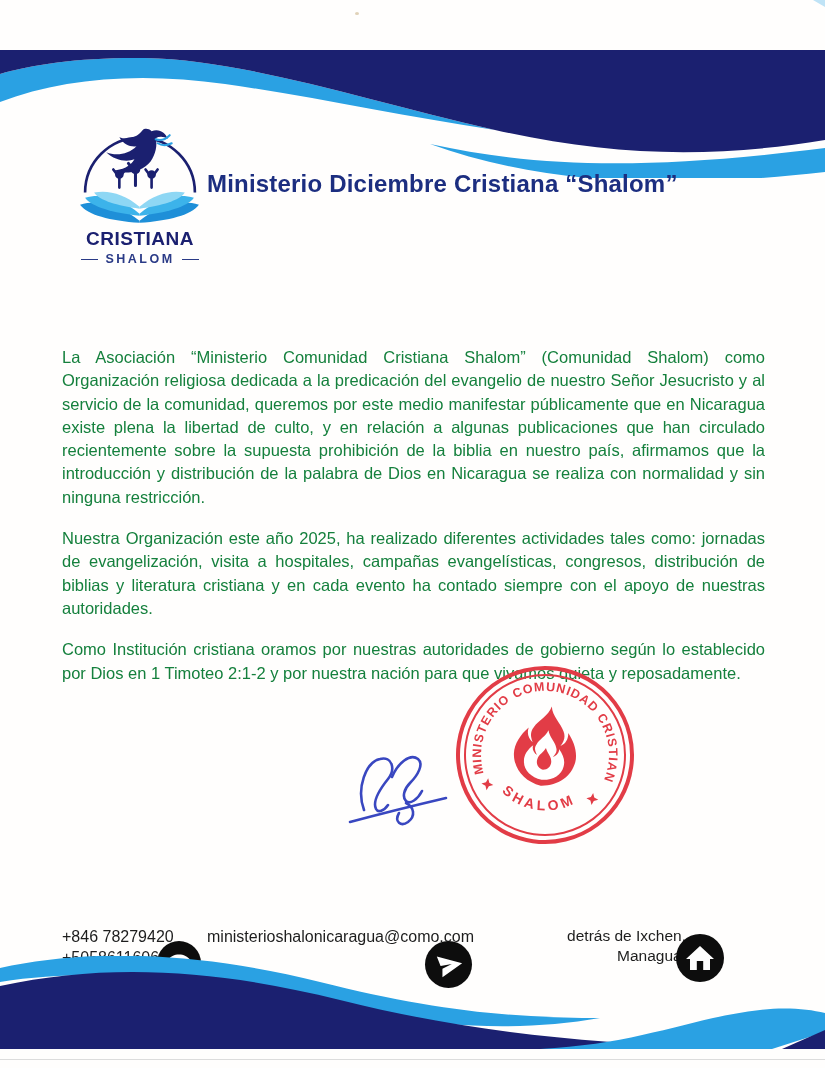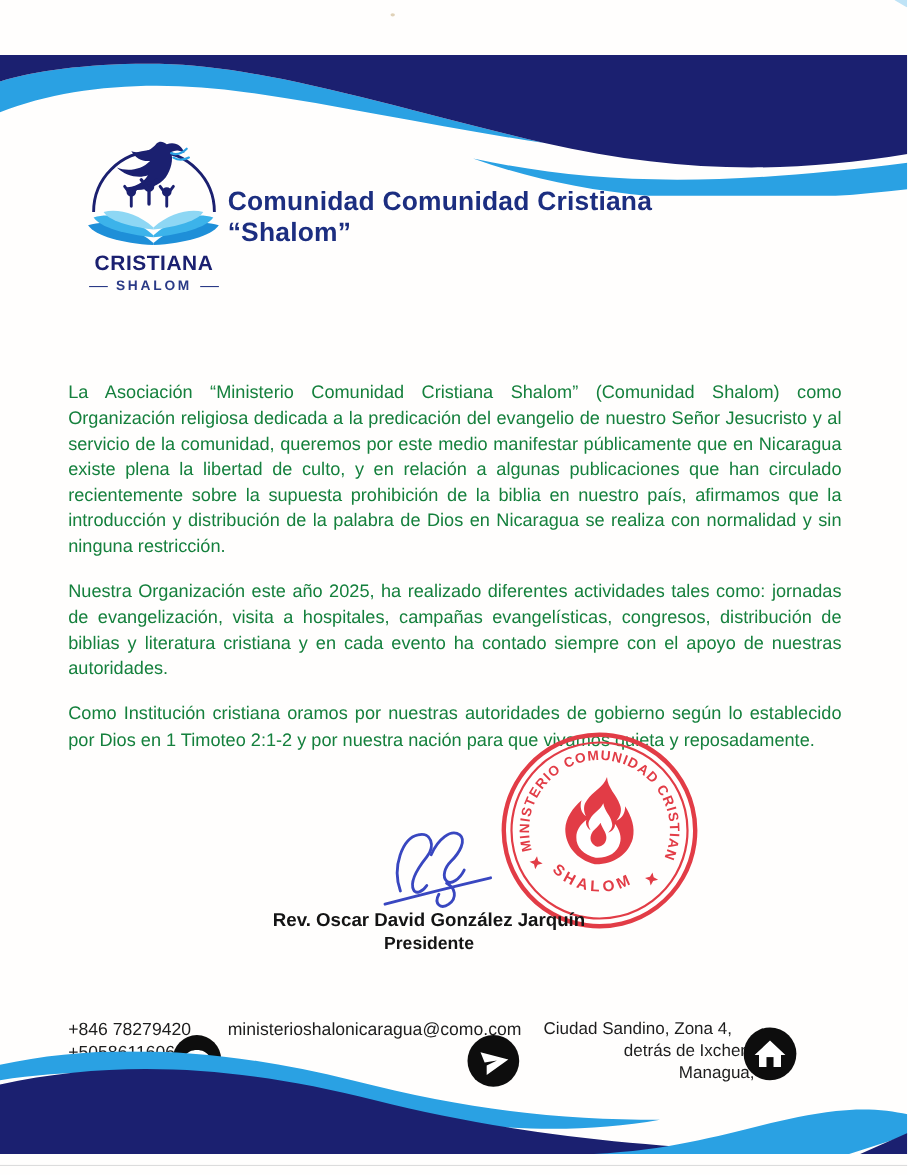--- a/index.html
+++ b/index.html
@@ -94,21 +94,21 @@
       </g>
     </svg>
     <div class="logo-line1">CRISTIANA</div>
     <div class="logo-line2-row">
       <span class="logo-dash"></span>
       <span class="logo-line2">SHALOM</span>
       <span class="logo-dash"></span>
     </div>
   </div>
 
-  <div class="org-title">Comunidad Comunidad Cristiana “Shalom”</div>
+  <div class="org-title">Ministerio Diciembre Cristiana “Shalom”</div>
 
 
   <div class="doc-body">
     <p>La Asociación “Ministerio Comunidad Cristiana Shalom” (Comunidad Shalom) como Organización religiosa dedicada a la predicación del evangelio de nuestro Señor Jesucristo y al servicio de la comunidad, queremos por este medio manifestar públicamente que en Nicaragua existe plena la libertad de culto, y en relación a algunas publicaciones que han circulado recientemente sobre la supuesta prohibición de la biblia en nuestro país, afirmamos que la introducción y distribución de la palabra de Dios en Nicaragua se realiza con normalidad y sin ninguna restricción.</p>
     <p>Nuestra Organización este año 2025, ha realizado diferentes actividades tales como: jornadas de evangelización, visita a hospitales, campañas evangelísticas, congresos, distribución de biblias y literatura cristiana y en cada evento ha contado siempre con el apoyo de nuestras autoridades.</p>
     <p>Como Institución cristiana oramos por nuestras autoridades de gobierno según lo establecido por Dios en 1 Timoteo 2:1-2 y por nuestra nación para que vivamos quieta y reposadamente.</p>
   </div>
 
   <svg class="stamp" width="186" height="186" viewBox="0 0 186 186">
     <defs>
@@ -141,24 +141,20 @@
 
   <svg class="signature-svg" width="122" height="88" viewBox="0 0 122 88">
     <g stroke="#3947c0" stroke-width="2.6" fill="none" stroke-linecap="round">
       <path d="M18,60 C10,38 20,12 34,9 C46,6 50,19 42,29 C34,39 26,51 30,59 C32,63 38,61 42,55"></path>
       <path d="M46,27 C52,13 64,3 72,9 C78,14 72,25 64,33 C58,39 56,47 60,51 C64,55 72,49 76,41"></path>
       <path d="M4,72 C34,64 66,56 100,48"></path>
       <path d="M60,53 C68,57 70,66 62,72 C55,77 48,72 53,63"></path>
     </g>
   </svg>
 
-  <div class="signer">
-    <div class="signer-name">Rev. Oscar David González Jarquín</div>
-    <div class="signer-role">Presidente</div>
-  </div>
 
   <div class="phones">
     <div>+846 78279420</div>
     <div>+50586116066</div>
   </div>
 
   <div class="badge badge-phone">
     <svg width="30" height="30" viewBox="-16 -16 32 32">
       <path fill="#ffffff" d="M-12,-3 C-7,-11 7,-11 12,-3 L7.5,2 C4.5,-1.5 -4.5,-1.5 -7.5,2 Z"></path>
       <rect x="-8" y="1" width="16" height="11" rx="2" fill="#ffffff"></rect>
@@ -168,21 +164,20 @@
 
   <div class="email">ministerioshalonicaragua@como.com</div>
 
   <div class="badge badge-send">
     <svg width="30" height="30" viewBox="-16 -16 32 32">
       <path fill="#ffffff" d="M-13,-9 L14,-2 L-7,13 L-7,4 L3,-1 L-9,1 Z"></path>
     </svg>
   </div>
 
   <div class="address">
-    <div>Ciudad Sandino, Zona 4,</div>
     <div class="l2">detrás de Ixchen, Managua,</div>
   </div>
 
   <div class="badge badge-home">
     <svg width="32" height="32" viewBox="-16 -16 32 32">
       <path fill="#ffffff" d="M0,-12 L14,1 L10,1 L10,12 L-10,12 L-10,1 L-14,1 Z"></path>
       <rect x="-3.2" y="3" width="6.4" height="9" fill="#0d0d0d"></rect>
     </svg>
   </div>
 

